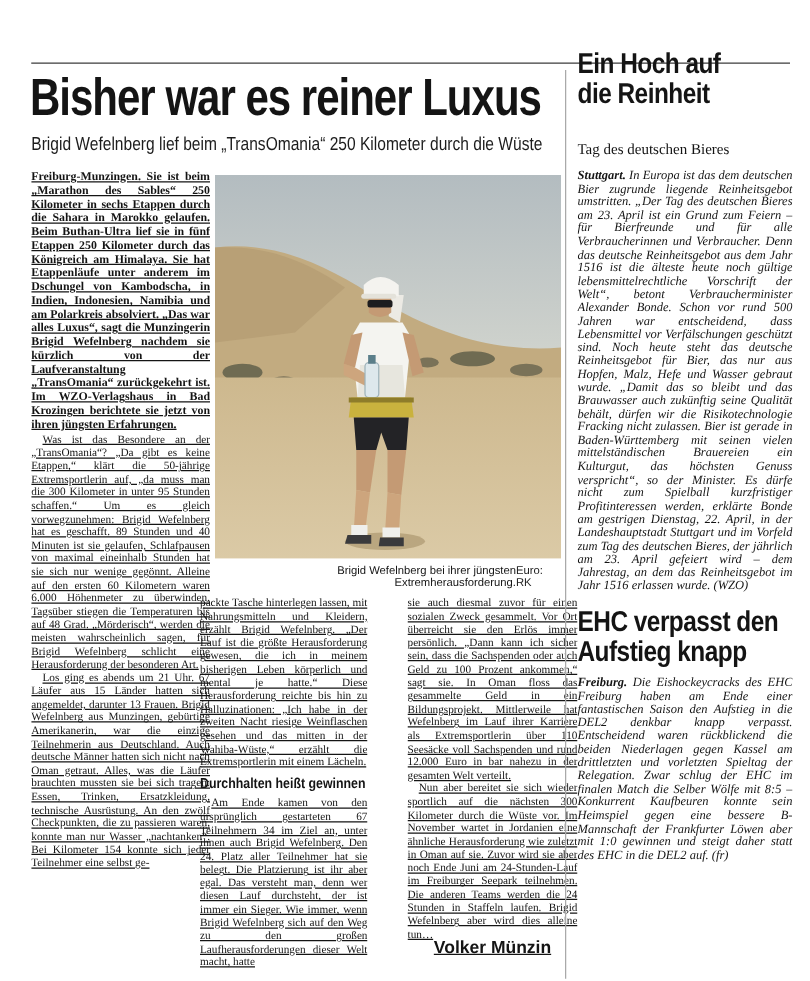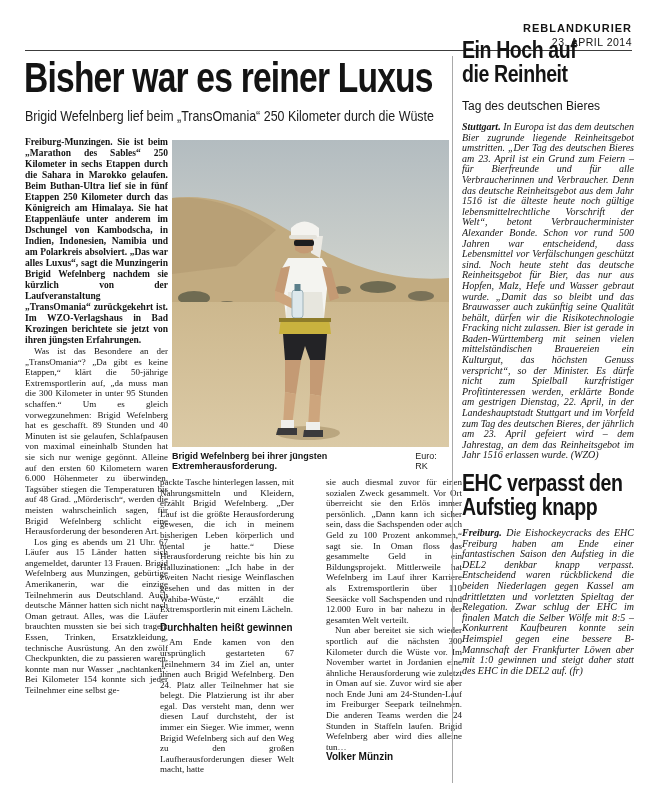--- a/index.html
+++ b/index.html
@@ -17,60 +17,56 @@
   
   .h-main{position:absolute;left:24px;top:54px;margin:0;
           font-family:"Liberation Sans",sans-serif;font-weight:bold;font-size:42px;
           letter-spacing:-1px;white-space:nowrap;transform:scaleX(.80);transform-origin:0 0;}
   .h-sub{position:absolute;left:25px;top:107px;margin:0;
          font-family:"Liberation Sans",sans-serif;font-weight:normal;font-size:15px;
          color:#1c1c1c;white-space:nowrap;transform:scaleX(.83);transform-origin:0 0;}
 
   
   .col{position:absolute;font-size:9px;line-height:10.6px;text-align:justify;overflow:hidden;}
-  .col p{margin:0;}
+  .col p{margin:0;text-decoration:underline;}
   .col p.indent{text-indent:9px;}
   .col p.gap{margin-top:0;}
   .lead{font-weight:bold;font-size:9.5px;line-height:11px;}
   .col1{left:25px;top:137px;width:143px;height:648px;}
   .col2{left:160px;top:477px;width:134px;height:308px;}
   .col3{left:326px;top:477px;width:136px;height:308px;}
   .crosshead{margin:7px 0 5px 0;font-family:"Liberation Sans",sans-serif;font-weight:bold;
              font-size:11.5px;white-space:nowrap;transform:scaleX(.86);transform-origin:0 0;}
-  .byline{text-align:left;font-family:"Liberation Sans",sans-serif;font-weight:bold;
-          font-size:10px;margin-top:2px;}
+  .byline{text-align:center;font-family:"Liberation Sans",sans-serif;font-weight:bold;
+          font-size:14px;margin-top:2px;}
   .dateline{font-weight:bold;}
 
   
   .photo{position:absolute;left:172px;top:140px;width:277px;height:307px;overflow:hidden;}
   .caption{position:absolute;left:172px;top:451px;width:277px;display:flex;
            justify-content:space-between;align-items:baseline;
            font-family:"Liberation Sans",sans-serif;font-size:9px;}
-  .caption .cap{font-weight:bold;}
+  .caption .cap{font-weight:normal;text-align:right;}
   .caption .credit{font-weight:normal;color:#222;}
 
   
   .vrule{position:absolute;left:452px;top:56px;width:1px;height:727px;background:#a9a9a9;}
   .rc{position:absolute;left:462px;top:38px;width:172px;height:729px;overflow:hidden;}
   .rc h2{margin:0;font-family:"Liberation Sans",sans-serif;font-weight:bold;font-size:23px;
          line-height:24px;letter-spacing:-.5px;white-space:nowrap;
          transform:scaleX(.85);transform-origin:0 0;}
-  .rc .rc-sub{margin-top:13px;font-family:Liberation Sans, sans-serif;font-size:12px;}
+  .rc .rc-sub{margin-top:26px;font-family:Liberation Serif, serif;font-size:12px;}
   .rc .body{margin-top:9px;font-size:10px;line-height:10.6px;text-align:justify;font-style:italic;}
   .rc .art2{margin-top:9px;}
 </style>
 </head>
 <body>
 
 <div class="page">
 
-  <div class="masthead">
-    <div class="paper">REBLANDKURIER</div>
-    <div class="date">23. APRIL 2014</div>
-  </div>
   <div class="header-rule"></div>
 
   <h1 class="h-main">Bisher war es reiner Luxus</h1>
   <div class="h-sub">Brigid Wefelnberg lief beim „TransOmania“ 250 Kilometer durch die Wüste</div>
 
   <div class="col col1">
     <p class="lead">Freiburg-Munzingen. Sie ist beim „Marathon des Sables“ 250 Kilometer in sechs Etappen durch die Sahara in Marokko gelaufen. Beim Buthan-Ultra lief sie in fünf Etappen 250 Kilometer durch das Königreich am Himalaya. Sie hat Etappenläufe unter anderem im Dschungel von Kambodscha, in Indien, Indonesien, Namibia und am Polarkreis absolviert. „Das war alles Luxus“, sagt die Munzingerin Brigid Wefelnberg nachdem sie kürzlich von der Laufveranstaltung „TransOmania“ zurückgekehrt ist. Im WZO-Verlagshaus in Bad Krozingen berichtete sie jetzt von ihren jüngsten Erfahrungen.</p>
     <p class="indent gap">Was ist das Besondere an der „TransOmania“? „Da gibt es keine Etappen,“ klärt die 50-jährige Extremsportlerin auf, „da muss man die 300 Kilometer in unter 95 Stunden schaffen.“ Um es gleich vorwegzunehmen: Brigid Wefelnberg hat es geschafft. 89 Stunden und 40 Minuten ist sie gelaufen, Schlafpausen von maximal eineinhalb Stunden hat sie sich nur wenige gegönnt. Alleine auf den ersten 60 Kilometern waren 6.000 Höhenmeter zu überwinden. Tagsüber stiegen die Temperaturen bis auf 48 Grad. „Mörderisch“, werden die meisten wahrscheinlich sagen, für Brigid Wefelnberg schlicht eine Herausforderung der besonderen Art.</p>
     <p class="indent">Los ging es abends um 21 Uhr. 67 Läufer aus 15 Länder hatten sich angemeldet, darunter 13 Frauen. Brigid Wefelnberg aus Munzingen, gebürtige Amerikanerin, war die einzige Teilnehmerin aus Deutschland. Auch deutsche Männer hatten sich nicht nach Oman getraut. Alles, was die Läufer brauchten mussten sie bei sich tragen: Essen, Trinken, Ersatzkleidung, technische Ausrüstung. An den zwölf Checkpunkten, die zu passieren waren, konnte man nur Wasser „nachtanken“. Bei Kilometer 154 konnte sich jeder Teilnehmer eine selbst ge-</p>
   </div>

